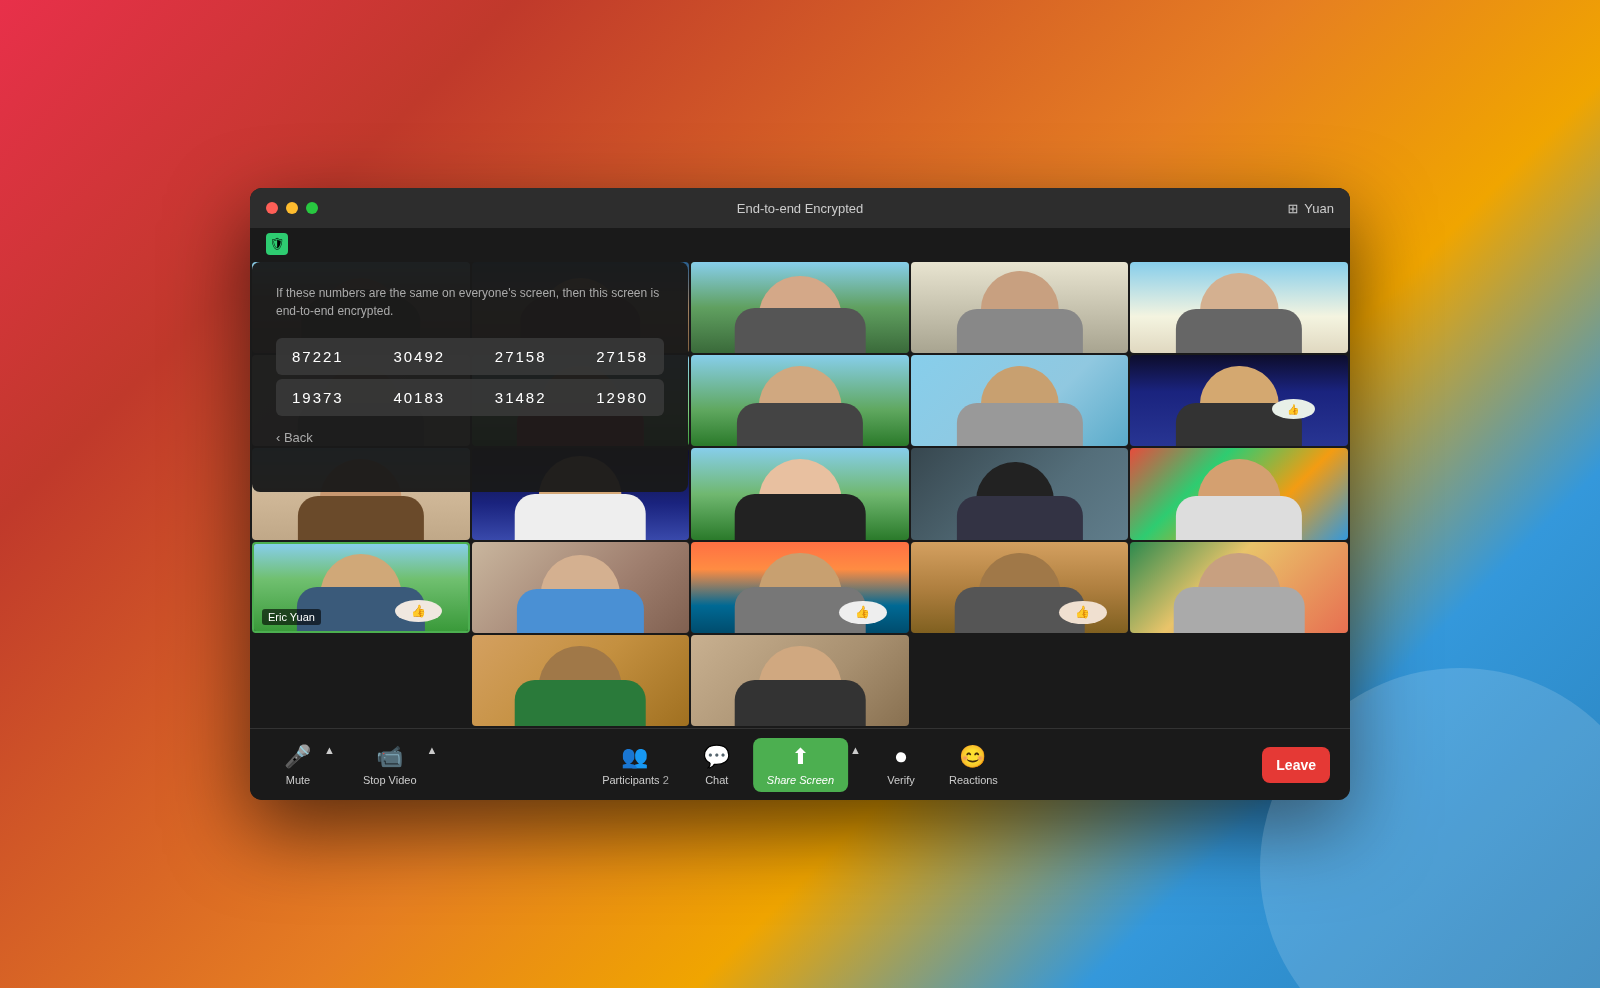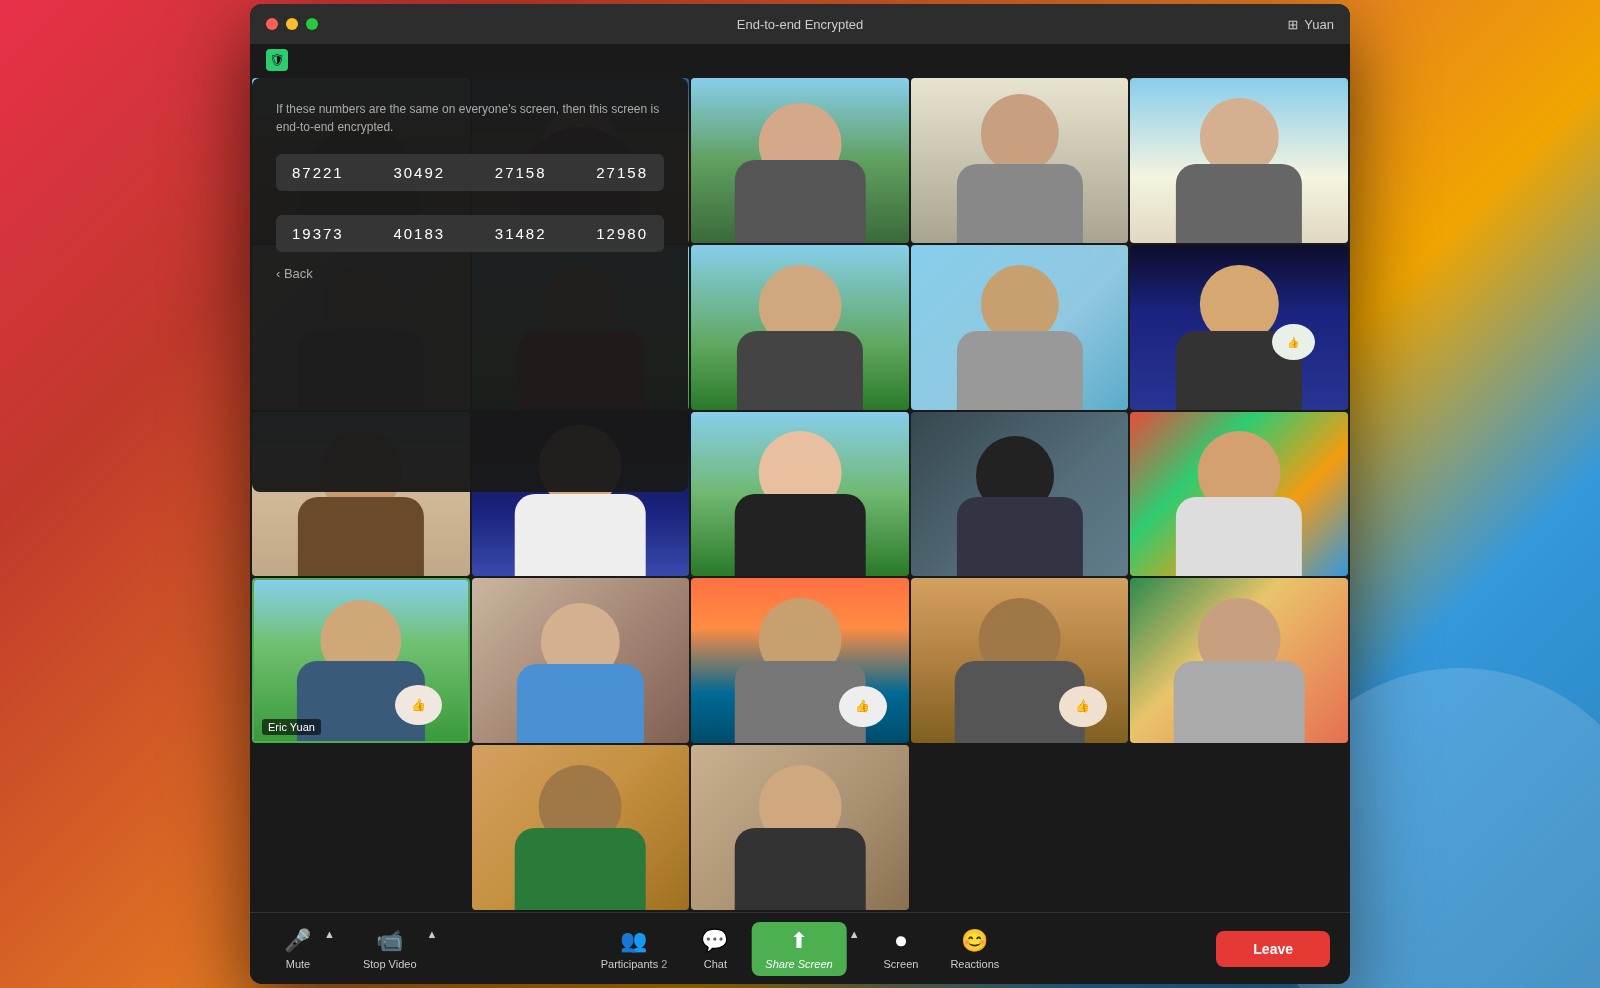--- a/index.html
+++ b/index.html
@@ -19,21 +19,21 @@
       position: absolute;
       bottom: -80px;
       right: -60px;
       width: 400px;
       height: 400px;
       background: rgba(255,255,255,0.15);
       border-radius: 50%;
     }
     .app-window {
       width: 1100px;
-      height: 980px;
+      height: 612px;
       background: #1a1a1a;
       border-radius: 12px;
       overflow: hidden;
       display: flex;
       flex-direction: column;
       box-shadow: 0 30px 80px rgba(0,0,0,0.6);
     }
     .titlebar {
       background: #2d2d2d;
       height: 40px;
@@ -118,21 +118,21 @@
     }
     .verify-desc {
       color: #aaa;
       font-size: 12px;
       line-height: 1.5;
       margin-bottom: 18px;
     }
     .verify-numbers {
       display: flex;
       flex-direction: column;
-      gap: 24px;
+      gap: 4px;
     }
     .verify-row {
       background: rgba(60,60,60,0.8);
       border-radius: 6px;
       padding: 10px 16px;
       display: flex;
       justify-content: space-between;
     }
     .verify-num {
       color: #fff;
@@ -224,21 +224,21 @@
       font-style: italic;
     }
     .share-btn .icon {
       color: #fff;
     }
     .leave-btn {
       background: #e53935;
       color: #fff;
       border: none;
       border-radius: 8px;
-      padding: 10px 37px;
+      padding: 10px 14px;
       font-size: 14px;
       font-weight: 600;
       cursor: pointer;
     }
 
     
     .av1 { background: linear-gradient(180deg,#87ceeb 0%,#a0856c 40%,#7a5c4a 100%); }
 
     .cell-person {
       width: 100%;
@@ -517,21 +517,21 @@
         <span class="icon">💬</span>
         <span class="label">Chat</span>
       </div>
       <div class="tb-btn share-btn">
         <span class="icon">⬆</span>
         <span class="label">Share Screen</span>
       </div>
       <span class="tb-chevron">▲</span>
       <div class="tb-btn">
         <span class="icon">⏺</span>
-        <span class="label">Screen</span>
+        <span class="label">Verify</span>
       </div>
       <div class="tb-btn">
         <span class="icon">😊</span>
         <span class="label">Reactions</span>
       </div>
     </div>
 
     <div class="toolbar-right">
       <button class="leave-btn">Leave</button>
     </div>

